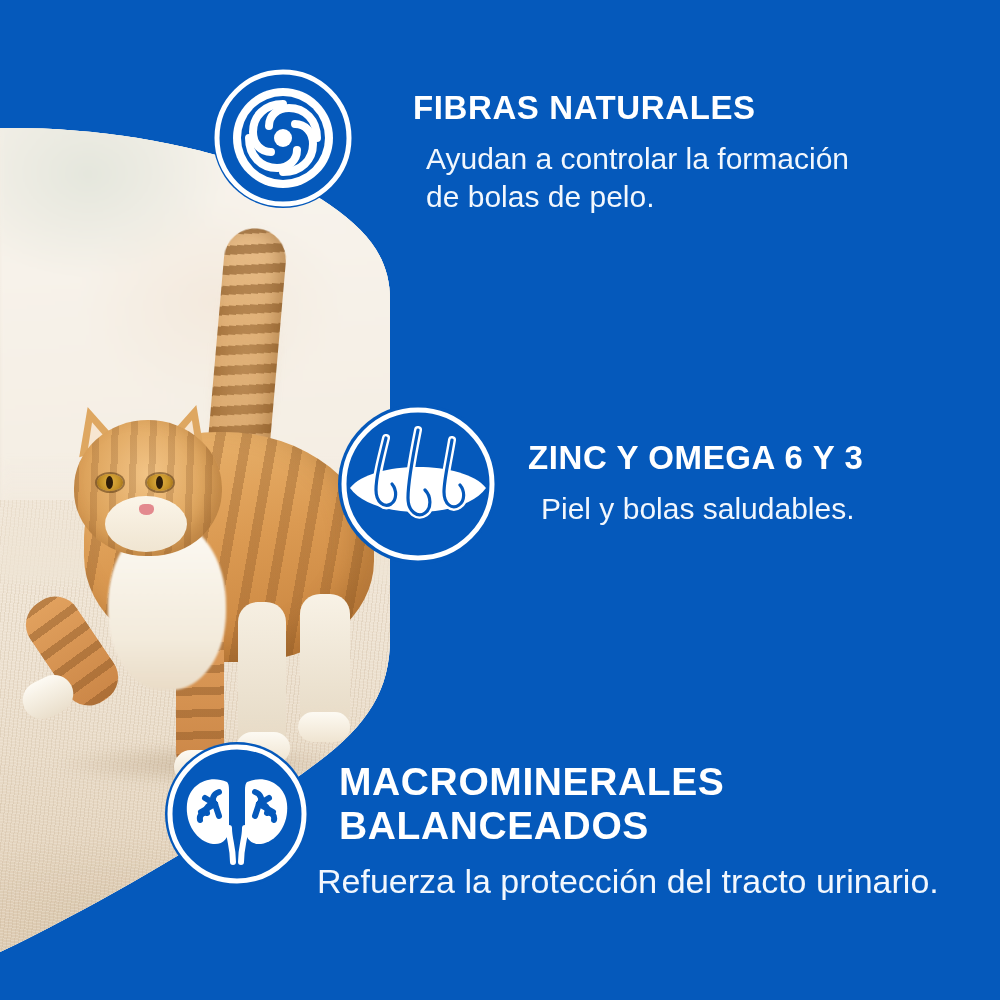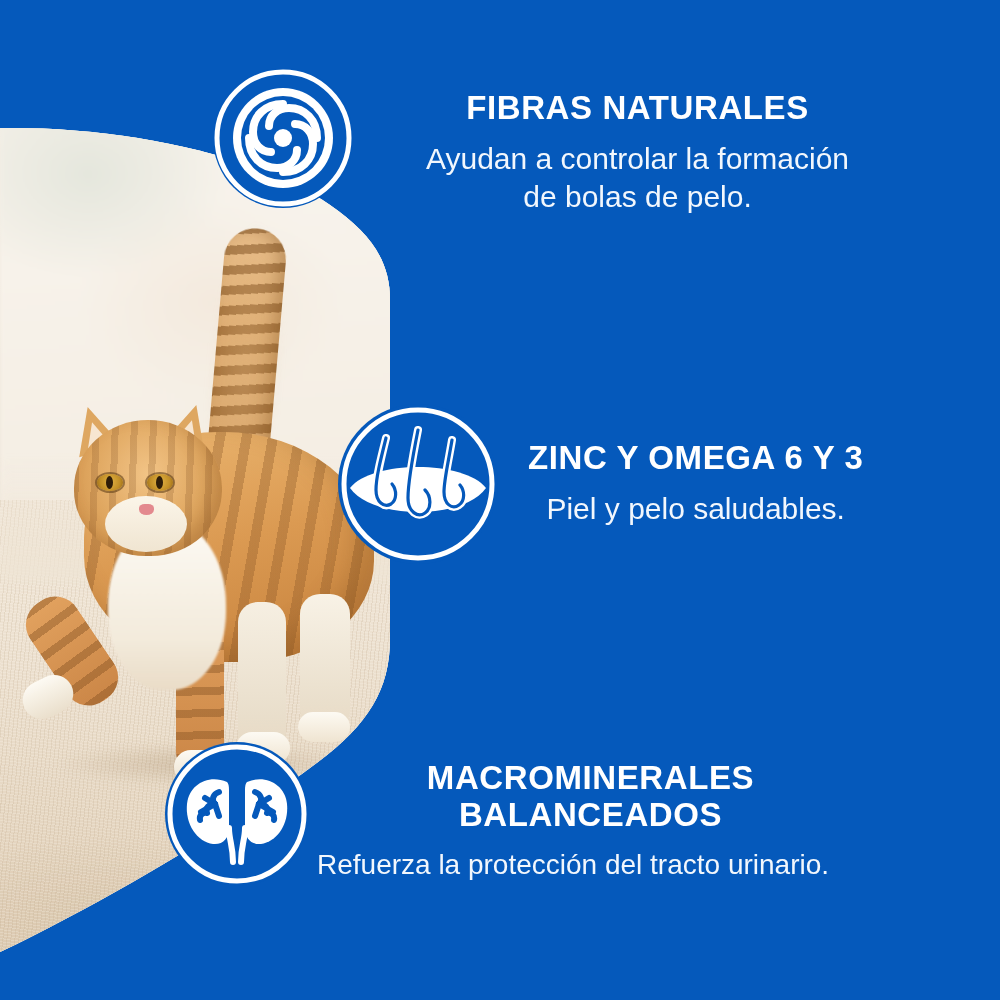--- a/index.html
+++ b/index.html
@@ -235,21 +235,20 @@
     filter: blur(5px);
   }
   
   #cat { filter: blur(.7px) saturate(1.05); }
 
   
   .benefit {
     position: absolute;
     display: flex;
     align-items: flex-start;
-    text-align: center;
   }
   .badge {
     position: relative;
     flex: 0 0 auto;
     border-radius: 50%;
     background: #0559BB;
     display: flex;
     align-items: center;
     justify-content: center;
   }
@@ -286,22 +285,22 @@
   #benefit-2 { left: 338px; top: 404px; }
   #benefit-2 .badge { width: 160px; height: 160px; }
   #benefit-2 .benefit-text { margin-left: 30px; padding-top: 36px; }
   #benefit-2 .benefit-title { font-size: 33px; }
   #benefit-2 .benefit-desc { font-size: 30px; }
 
   
   #benefit-3 { left: 165px; top: 742px; }
   #benefit-3 .badge { width: 144px; height: 144px; }
   #benefit-3 .benefit-text { margin-left: 30px; padding-top: 18px; }
-  #benefit-3 .benefit-title { font-size: 33px; }
-  #benefit-3 .benefit-desc { font-size: 28px; }
+  #benefit-3 .benefit-title { font-size: 39px; }
+  #benefit-3 .benefit-desc { font-size: 34px; }
   #benefit-3 .benefit-desc { margin-left: -22px; }
 </style>
 </head>
 <body>
 
 <div id="stage">
 
   <div id="photo-panel">
     <div id="photo-bg"></div>
     <div id="photo-wall"></div>
@@ -373,21 +372,21 @@
         </g>
         <g fill="none" stroke="#0559BB" stroke-width="3.2" stroke-linecap="round">
           <path d="M48 34 C 42 58 38 74 38 86 C 38 98 46 104 53 100 C 59 96 59 86 54 80"></path>
           <path d="M80 26 C 74 56 70 78 70 94 C 70 108 80 114 87 109 C 94 104 93 92 87 86"></path>
           <path d="M114 36 C 110 60 106 76 106 88 C 106 100 114 106 121 101 C 127 97 127 87 122 81"></path>
         </g>
       </svg>
     </div>
     <div class="benefit-text">
       <p class="benefit-title">ZINC Y OMEGA 6 Y 3</p>
-      <p class="benefit-desc">Piel y pelo saludables.</p>
+      <p class="benefit-desc">Piel y bolas saludables.</p>
     </div>
   </div>
 
   <div class="benefit" id="benefit-3">
     <div class="badge">
       <svg width="144" height="144" viewBox="0 0 144 144" aria-hidden="true">
         <circle cx="72" cy="72" r="67" fill="none" stroke="#ffffff" stroke-width="5"></circle>
 
         <path d="M62 40 C 44 32 24 42 22 62 C 20 82 32 100 48 102 C 58 103 64 96 64 86 L 64 48 C 64 43 63 41 62 40 Z" fill="#ffffff"></path>
 

